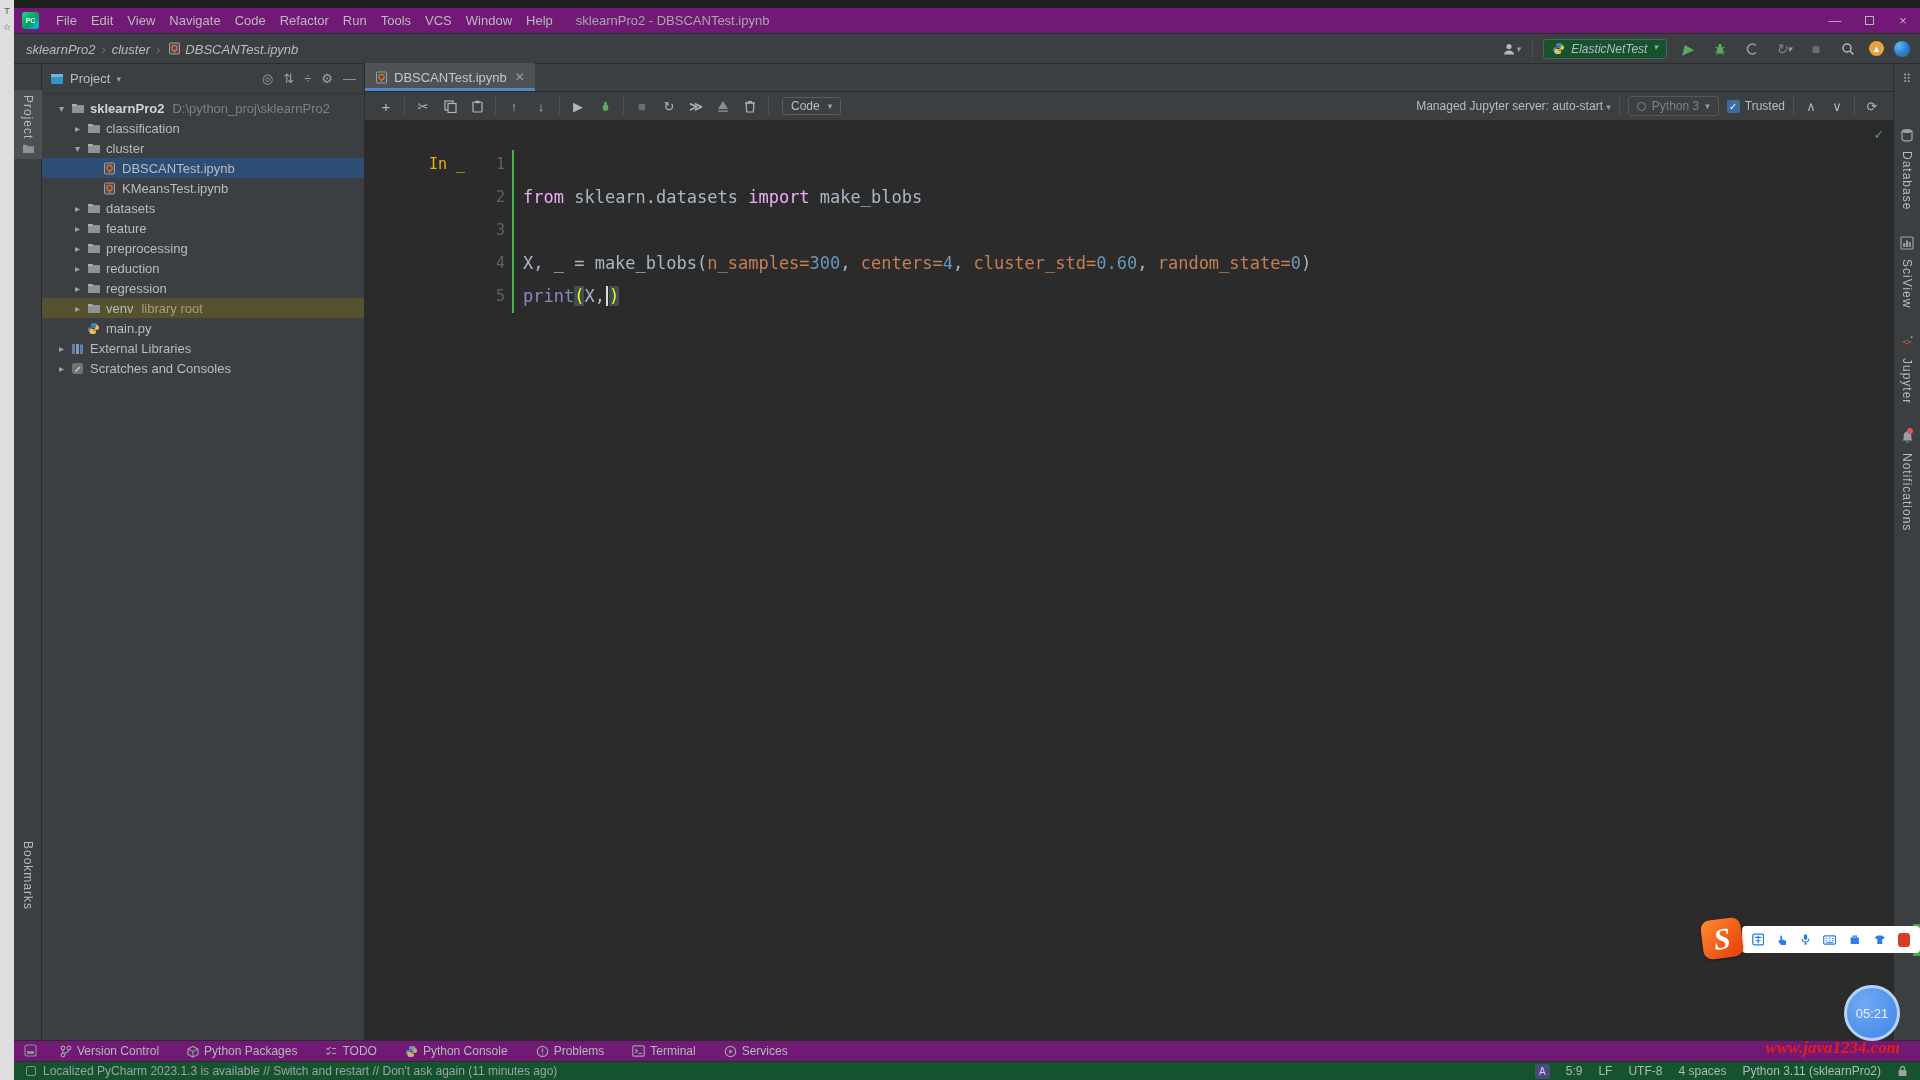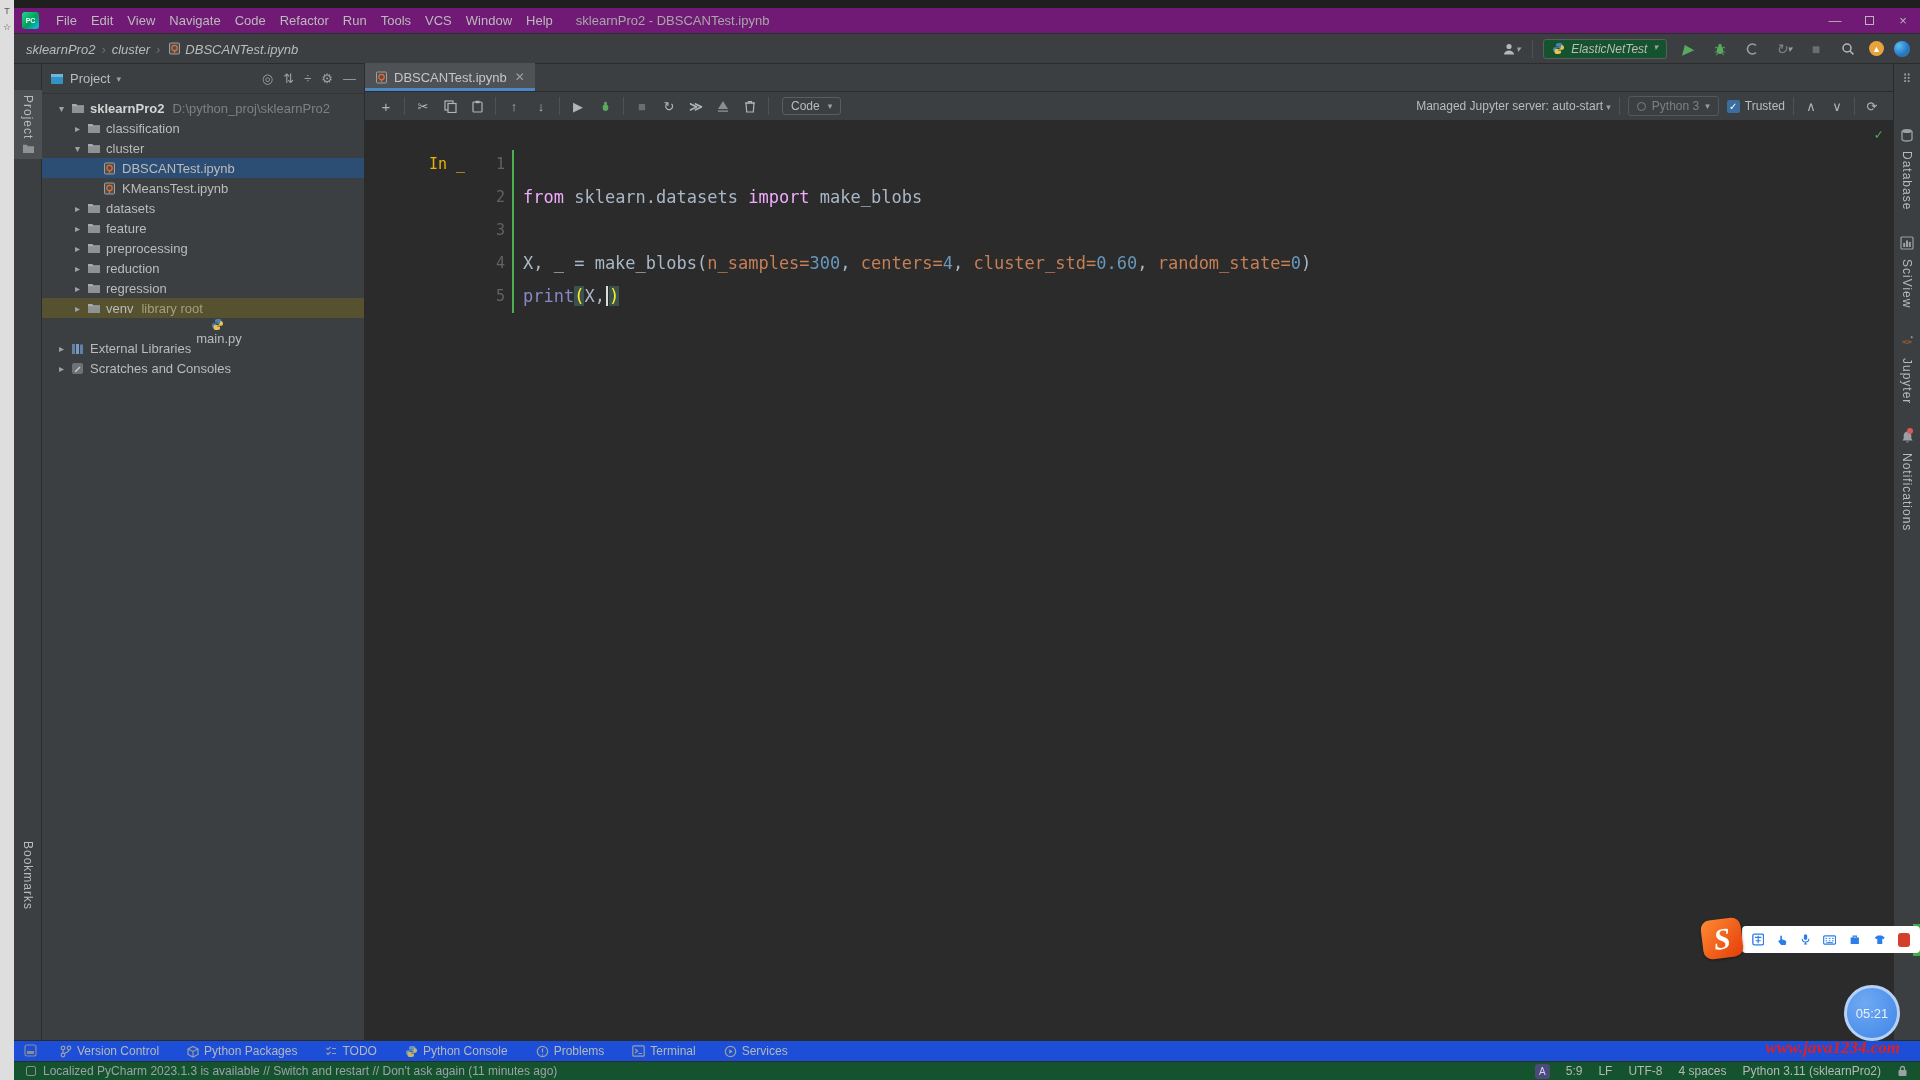--- a/index.html
+++ b/index.html
@@ -116,21 +116,21 @@
   .inspect-ok { position:absolute; top:5px; right:10px; color:#5ba85f; font-size:14px; font-weight:bold; }
 
   
   .rstripe { width:27px; flex:none; background:#3c3f41; border-left:1px solid #2b2b2b;
              display:flex; flex-direction:column; align-items:center; padding-top:8px; gap:24px; }
   .rs-item { display:flex; flex-direction:column; align-items:center; gap:5px; position:relative; }
   .rs-badge { position:absolute; top:-2px; right:1px; width:6px; height:6px; border-radius:50%; background:#e05555; }
   .rs-top-icon { color:#9aa0a3; font-size:12px; }
 
   
-  .bottombar { height:21px; flex:none; background:#1d4ed8; border-top:1px solid #2b2b2b;
+  .bottombar { height:21px; flex:none; background:#701a75; border-top:1px solid #2b2b2b;
                display:flex; align-items:center; gap:28px; padding-left:46px; font-size:12px; color:#b4b8ba; position:relative; }
   .bb-switcher { position:absolute; left:10px; top:3px; }
   .bb-item { display:inline-flex; align-items:center; gap:5px; }
 
   
   .statusbar { height:19px; flex:none; background:#14532d; border-top:1px solid #2b2b2b;
                display:flex; align-items:center; padding:0 12px; font-size:12px; color:#9da2a8; }
   .sb-left { display:flex; align-items:center; gap:7px; }
   .sb-evticon { width:10px; height:10px; border:1px solid #8a8e90; border-radius:2px; display:inline-block; }
   .sb-right { margin-left:auto; display:flex; align-items:center; gap:16px; color:#b4b8ba; }
@@ -366,21 +366,21 @@
               <span class="tree-arrow">▸</span>
               <span class="tree-icon">
                 <svg width="14" height="12" viewBox="0 0 14 12">
                   <path d="M1 2h4l1.5 1.5H13V11H1z" fill="#8e9294"></path>
                   <path d="M1 2h4l1.5 1.5H13V4.2H1z" fill="#a7abad"></path>
                 </svg>
               </span>
               <span class="tree-label">venv</span>
               <span class="tree-suffix">library root</span>
             </div>
-            <div class="tree-row" style="padding-left: 28px; flex-direction: column;">
+            <div class="tree-row" style="padding-left: 28px;">
               <span class="tree-arrow"></span>
               <span class="tree-icon">
                 <svg width="13" height="13" viewBox="0 0 13 13">
                   <path d="M6.5 1C4.5 1 4 1.9 4 3v1.5h2.8v.7H2.9C1.8 5.2 1 6 1 7.5S1.8 9.8 2.9 9.8H4V8.2C4 7 5 6 6.2 6h2.6c1 0 1.7-.8 1.7-1.8V3c0-1.1-.9-2-2-2z" fill="#4e81b0"></path>
                   <path d="M6.5 12c2 0 2.5-.9 2.5-2V8.5H6.2v-.7h3.9c1.1 0 1.9-.8 1.9-2.3S11.2 3.2 10.1 3.2H9v1.6C9 6 8 7 6.8 7H4.2c-1 0-1.7.8-1.7 1.8V10c0 1.1.9 2 2 2z" fill="#e9c452"></path>
                 </svg>
               </span>
               <span class="tree-label">main.py</span>
             </div>
             <div class="tree-row" style="padding-left: 12px;">

